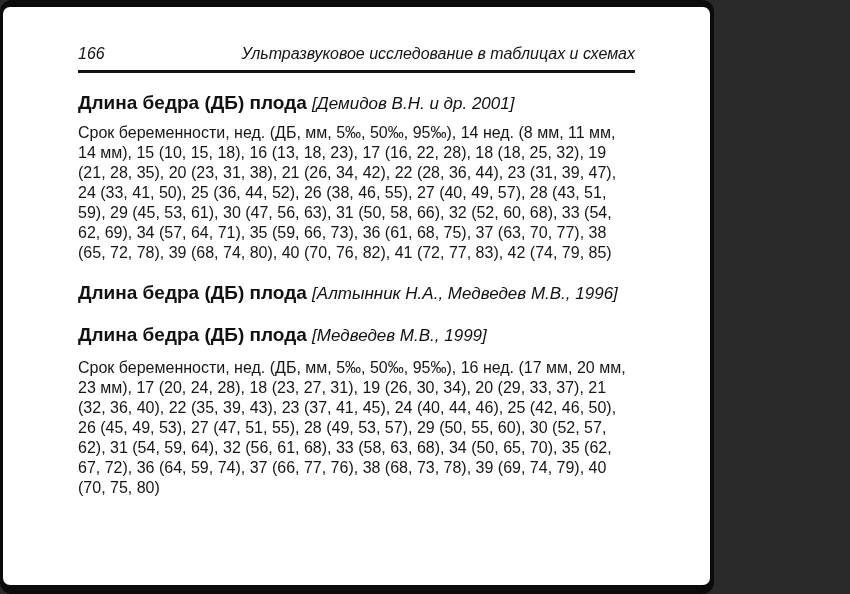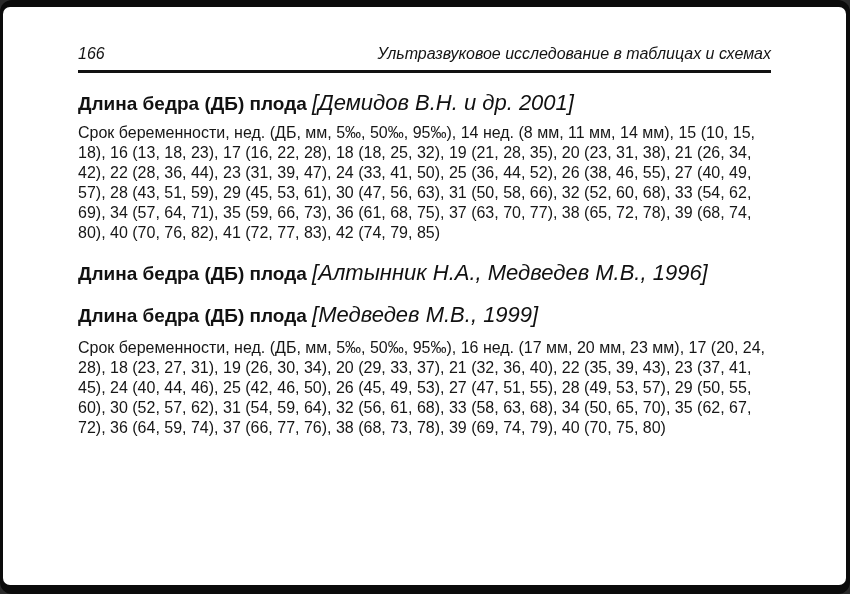--- a/index.html
+++ b/index.html
@@ -2,21 +2,21 @@
 <html lang="ru"><head>
 <meta charset="utf-8">
 <style>
   html, body {
     margin: 0;
     padding: 0;
     background: #2a2a2a;
   }
   .frame {
     position: relative;
-    width: 850px;
+    width: 714px;
     height: 594px;
     background: #0b0b0b;
     border-radius: 12px;
     overflow: hidden;
     font-family: "Liberation Sans", "DejaVu Sans", sans-serif;
   }
   .page {
     position: absolute;
     top: 7px;
     left: 3px;
@@ -48,21 +48,21 @@
   .section-heading {
     font-size: 19px;
     font-weight: bold;
     margin: 18px 0 8px 0;
     line-height: 23px;
     color: #111111;
   }
   .section-heading .section-reference {
     font-weight: normal;
     font-style: italic;
-    font-size: 22px;
+    font-size: 17px;
   }
   .section-body {
     font-size: 16px;
     line-height: 20px;
     margin: 0 0 14px 0;
     text-align: left;
     color: #161616;
   }
   .section-3 .section-body { margin-top: 11px; }
 </style>

